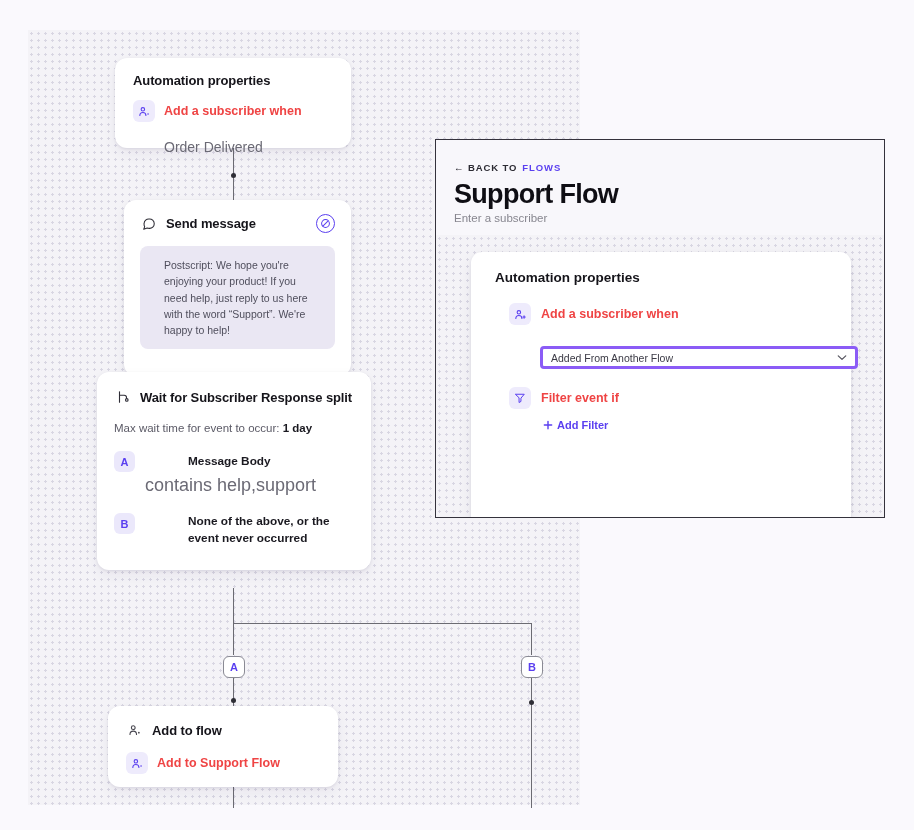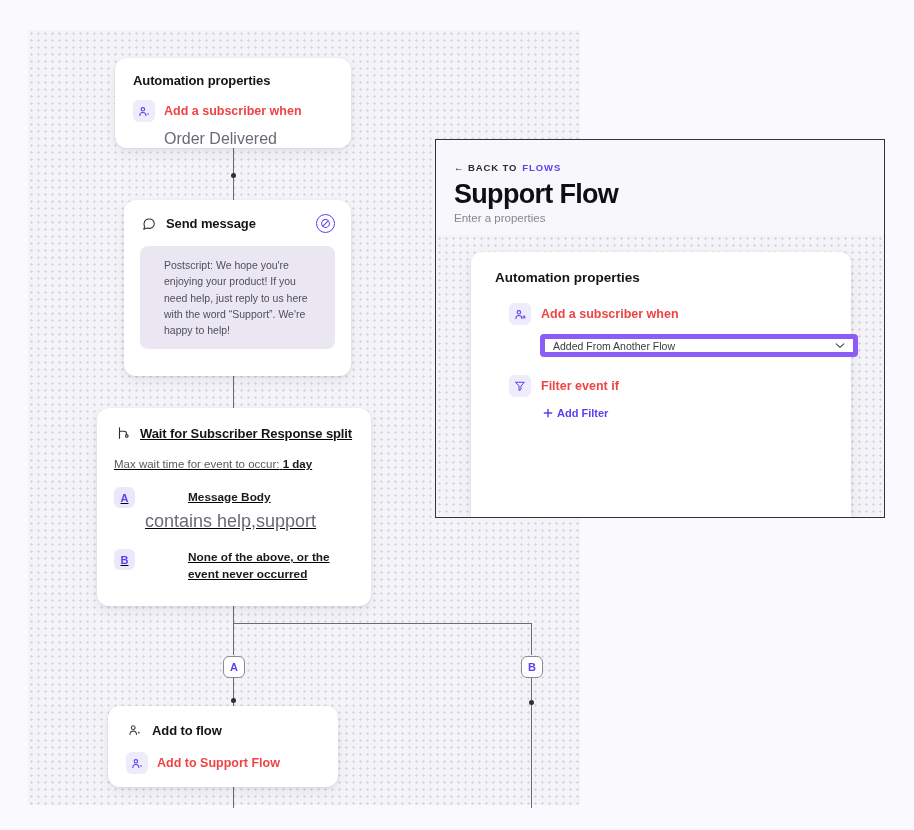--- a/index.html
+++ b/index.html
@@ -71,39 +71,39 @@
   .plain-icon {
     width: 18px; height: 18px; flex: 0 0 18px;
     display: flex; align-items: center; justify-content: center;
   }
 
   .lbl-bold { font-size: 12.5px; font-weight: 700; color: #ef4444; }
 
   
   #node-automation { left: 115px; top: 58px; width: 236px; height: 90px; padding: 15px 18px; }
   #node-automation .node-title { margin-bottom: 12px; font-size: 13px; }
-  #node-automation .sub { margin: 8px 0 0 31px; font-size: 16px; color: #6b6a75; }
+  #node-automation .sub { margin: 17px 0 0 31px; font-size: 14px; color: #6b6a75; }
 
   
   #node-send { left: 124px; top: 200px; width: 227px; height: 176px; padding: 14px 16px; }
   #node-send .head { display: flex; align-items: center; justify-content: space-between; }
   .ban-icon {
     width: 19px; height: 19px; border: 1.4px solid #5a3ff0; border-radius: 50%;
     display: flex; align-items: center; justify-content: center;
   }
   .msg-bubble {
     margin-top: 13px;
     background: #eae7f3;
     border-radius: 8px;
     padding: 11px 24px;
     font-size: 10.5px; line-height: 1.55; color: #4f4e5c;
   }
 
   
-  #node-split { left: 97px; top: 408px; width: 274px; height: 198px; padding: 16px 17px; text-decoration: underline; }
+  #node-split { left: 97px; top: 372px; width: 274px; height: 198px; padding: 16px 17px; }
   #node-split .node-title { font-size: 13px; }
   .maxwait { margin-top: 16px; font-size: 11.5px; color: #5b5a66; }
   .maxwait b { color: #1a1920; font-weight: 700; }
   .branch-row { display: flex; gap: 10px; margin-top: 17px; }
   .branch-key {
     width: 21px; height: 21px; flex: 0 0 21px;
     background: #ebe8fb; border-radius: 6px;
     display: flex; align-items: center; justify-content: center;
     font-size: 11px; font-weight: 700; color: #5a3ff0;
   }
@@ -158,23 +158,23 @@
   .pc-title { font-size: 13.5px; font-weight: 700; color: #15141a; }
   .pc-desc {
     margin-top: 12px; font-size: 11.8px; line-height: 1.62; color: #4f4e5a;
   }
   .pc-desc a {
     color: #4a2ee8; font-weight: 700; text-decoration: underline;
   }
   .pc-sec { margin-top: 18px; padding-left: 14px; }
   .pc-sec .row { gap: 10px; }
   .select-box {
-    margin: 9px 0 0 31px;
+    margin: 21px 0 0 31px;
     width: 318px; height: 23px;
-    border: 5px solid #8b5cf6; border-radius: 4px;
+    border: 3px solid #8b5cf6; border-radius: 4px;
     background: #fff;
     display: flex; align-items: center; justify-content: space-between;
     padding: 0 8px;
     font-size: 10.5px; color: #3b3a45;
     cursor: pointer;
   }
   .chev { font-size: 9px; color: #55545f; }
   .add-filter {
     margin: 10px 0 0 34px;
     font-size: 11px; font-weight: 700; color: #5a3ff0;
@@ -302,21 +302,21 @@
     </div>
   </div>
 
   <div class="panel">
     <div class="panel-head">
       <div class="back-link">
         <span>← BACK TO</span>
         <span class="flows">FLOWS</span>
       </div>
       <div class="panel-title">Support Flow</div>
-      <div class="panel-desc">Enter a properties</div>
+      <div class="panel-desc">Enter a subscriber</div>
     </div>
 
     <div class="panel-body">
       <div class="panel-card">
         <div class="pc-title">Automation properties</div>
 
 
         <div class="pc-sec">
           <div class="row">
             <span class="badge-icon">

